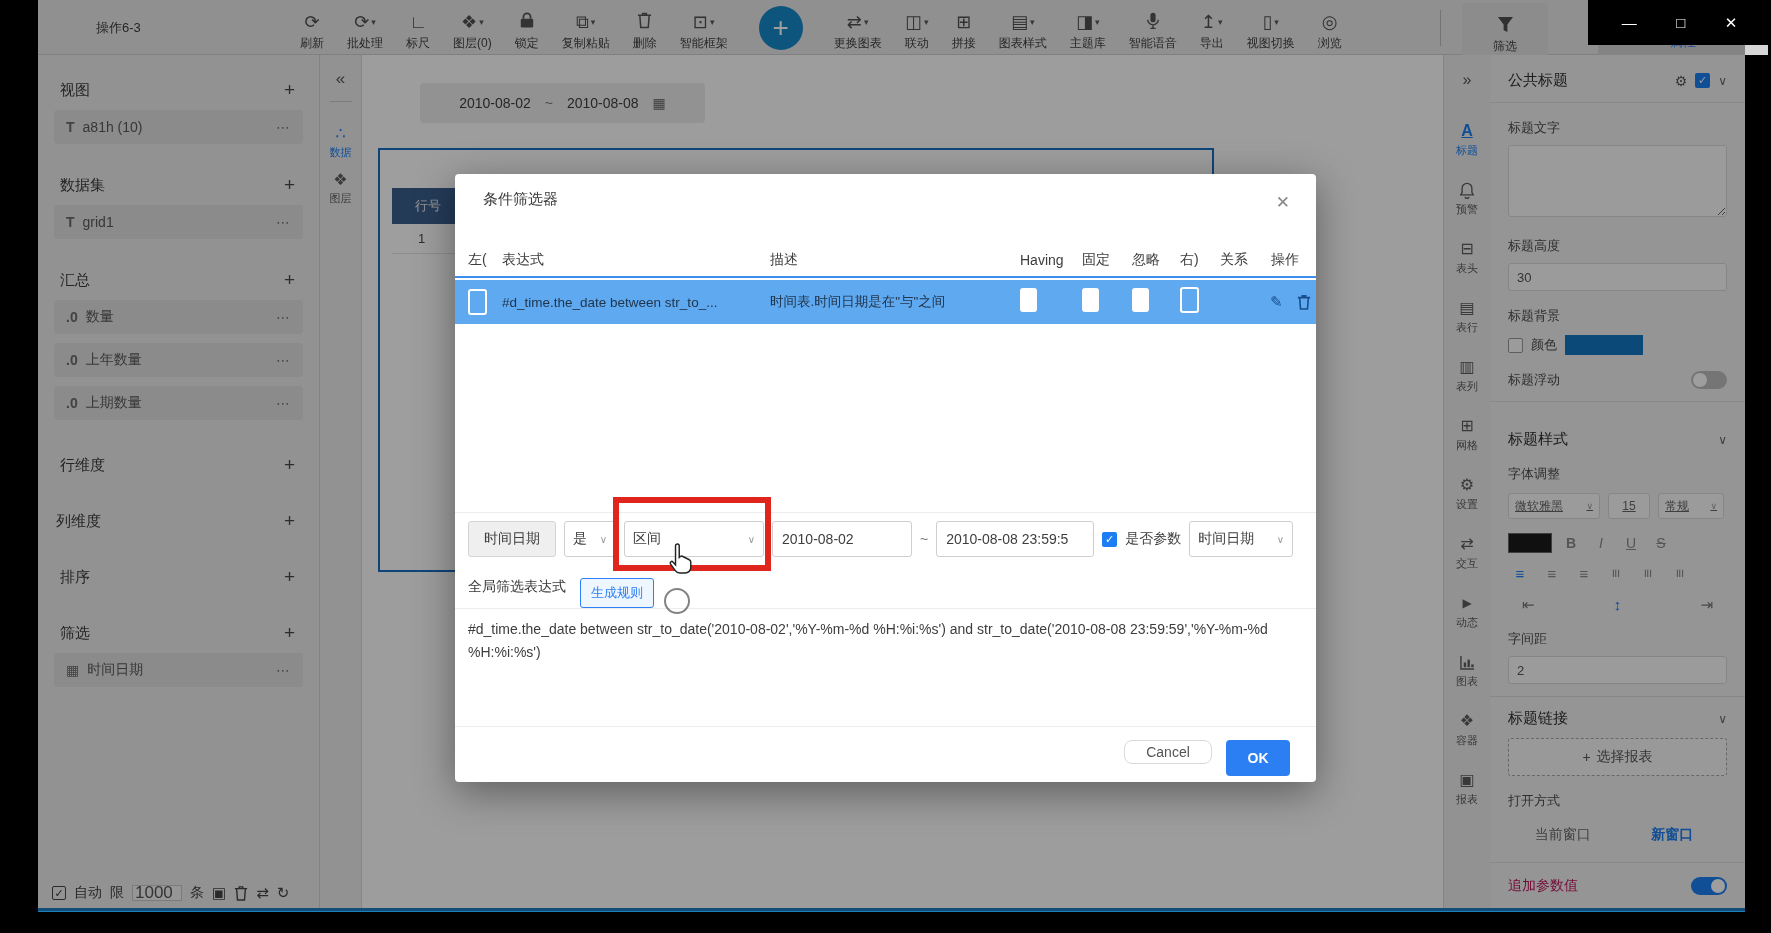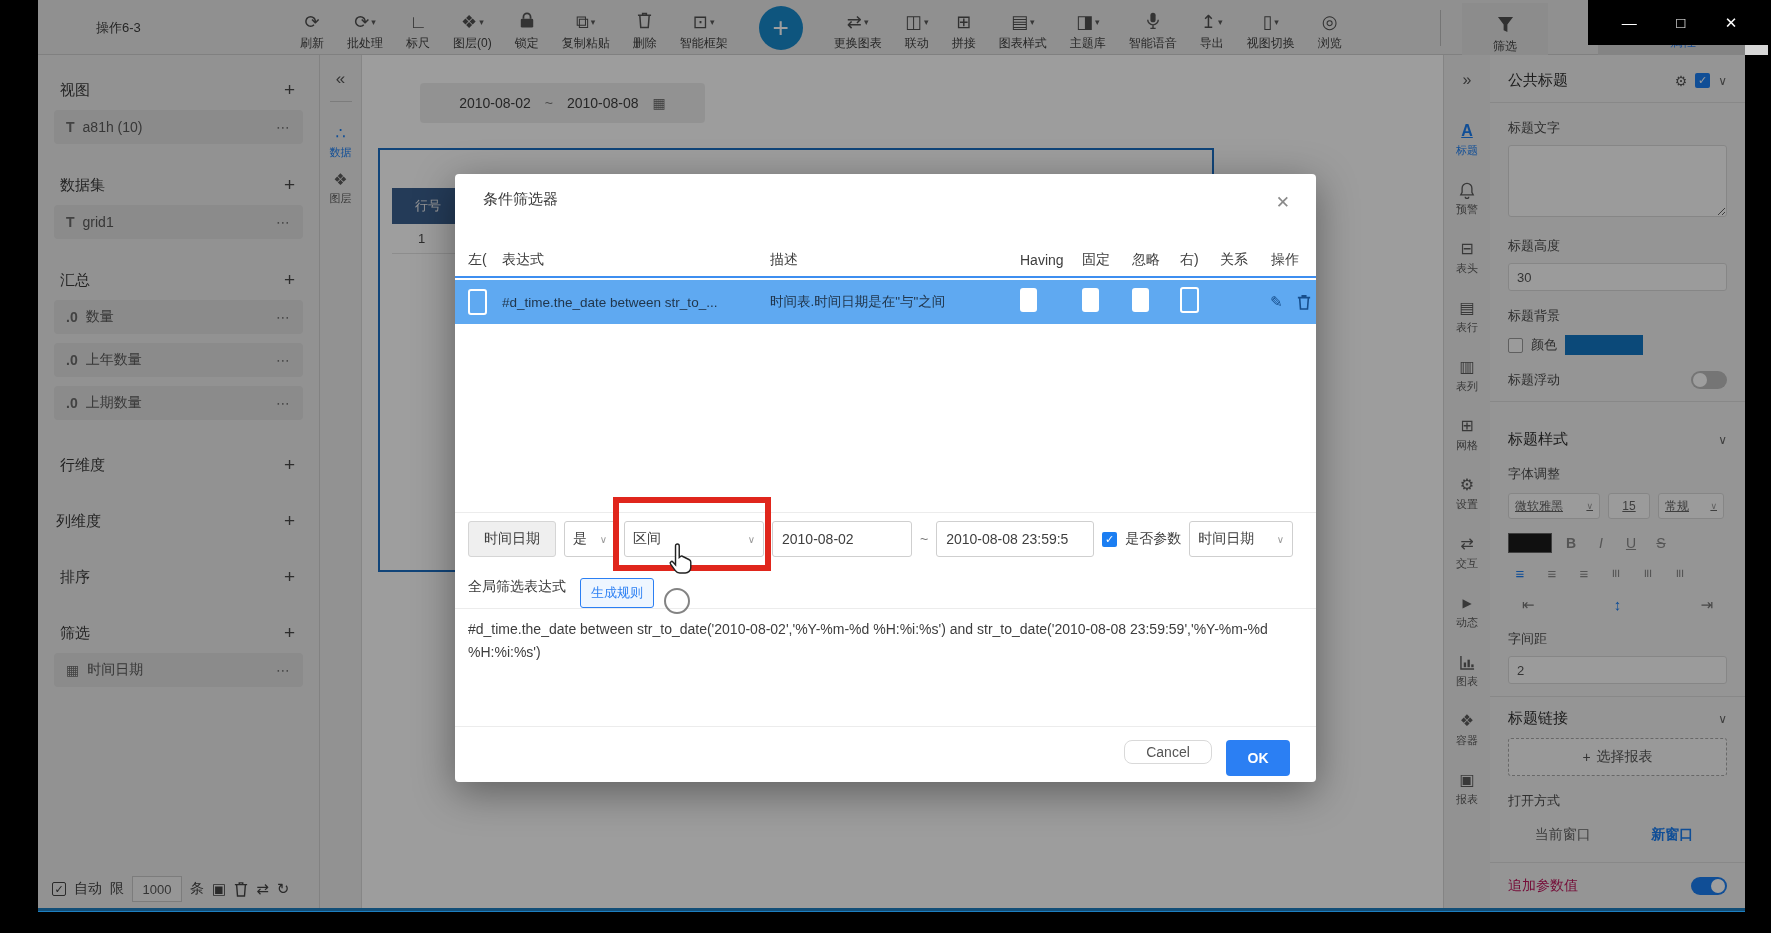--- a/index.html
+++ b/index.html
@@ -33,21 +33,21 @@
   .sb-header .ic{font-size:15px;color:#555;cursor:pointer;}
   .sb-section{display:flex;align-items:center;justify-content:space-between;padding:0 24px 0 22px;margin-top:24px;}
   .sb-section .t{font-size:15px;color:#3a3a3a;}
   .sb-section .plus{font-size:19px;color:#4a4a4a;cursor:pointer;}
   .sb-item{display:flex;align-items:center;margin:9px 16px 0 16px;height:34px;background:#e0e0e0;border-radius:4px;padding:0 12px;color:#555;}
   .sb-item .pfx{font-size:14px;color:#6b6b6b;margin-right:8px;font-weight:bold;}
   .sb-item .lbl{font-size:14px;color:#5a5a5a;flex:1;}
   .sb-item .more{font-size:14px;color:#777;cursor:pointer;letter-spacing:1px;}
   .sb-footer{position:absolute;left:0;bottom:6px;width:100%;display:flex;align-items:center;gap:8px;padding:0 14px;font-size:14px;color:#3f3f3f;}
   .cb-dark{width:14px;height:14px;border:1.5px solid #444;border-radius:2px;font-size:11px;line-height:12px;text-align:center;color:#333;}
-  .limit-input{width:50px;height:26px;background:#f3f3f3;border:1px solid #c9c9c9;text-align:center;font-size:13px;color:#555;}
+  .limit-input{width:50px;height:16px;background:#f3f3f3;border:1px solid #c9c9c9;text-align:left;font-size:17px;color:#555;}
   .sb-footer .fic{font-size:15px;color:#444;cursor:pointer;display:flex;align-items:center;}
   
   .cstrip{position:absolute;left:320px;top:55px;width:42px;height:853px;background:#ececec;border-right:1px solid #d8d8d8;display:flex;flex-direction:column;align-items:center;}
   .cstrip .coll{font-size:17px;color:#555;margin-top:14px;cursor:pointer;}
   .cstrip .div{width:22px;height:1px;background:#c9c9c9;margin:12px 0;}
   .strip-it{display:flex;flex-direction:column;align-items:center;gap:2px;margin-top:10px;cursor:pointer;}
   .strip-it .g{font-size:16px;}
   .strip-it .lbl{font-size:11px;}
   .strip-it.active .g,.strip-it.active .lbl{color:#1b7ef2;}
   .strip-it .g,.strip-it .lbl{color:#5c5c5c;}

